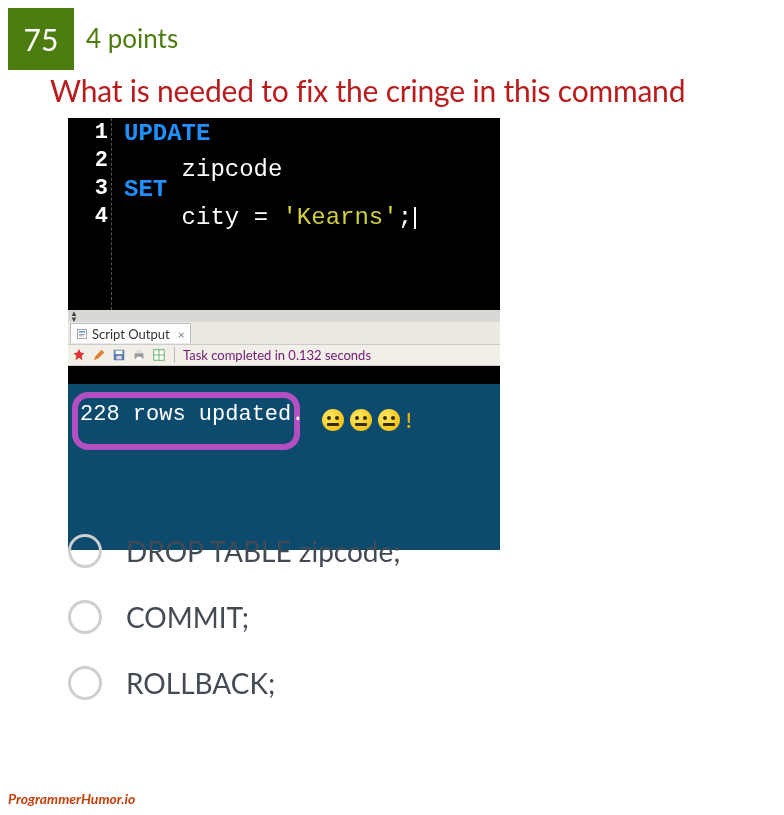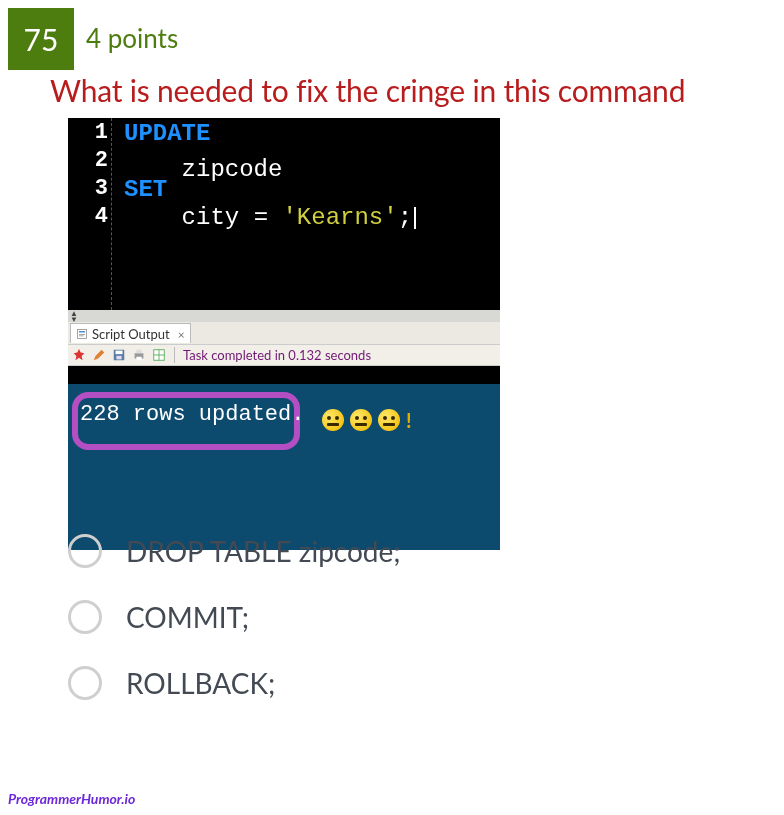--- a/index.html
+++ b/index.html
@@ -118,21 +118,21 @@
   .opt { display:flex; align-items:center; gap:24px; height:66px; }
   .radio {
     width:34px; height:34px; border-radius:50%;
     border:3px solid #cfcfcf; flex:0 0 34px;
   }
   .optlabel { font-size:28px; color:#434a54; }
 
   .watermark {
     position:absolute; left:0; bottom:0;
     font-size:14px; font-style:italic; font-weight:bold;
-    color:#6d28d9;
+    color:#c2410c;
   }
 </style>
 </head>
 <body>
 
 <div class="card">
 
   <div class="qnum">75</div>
   <div class="points">4 points</div>
 

